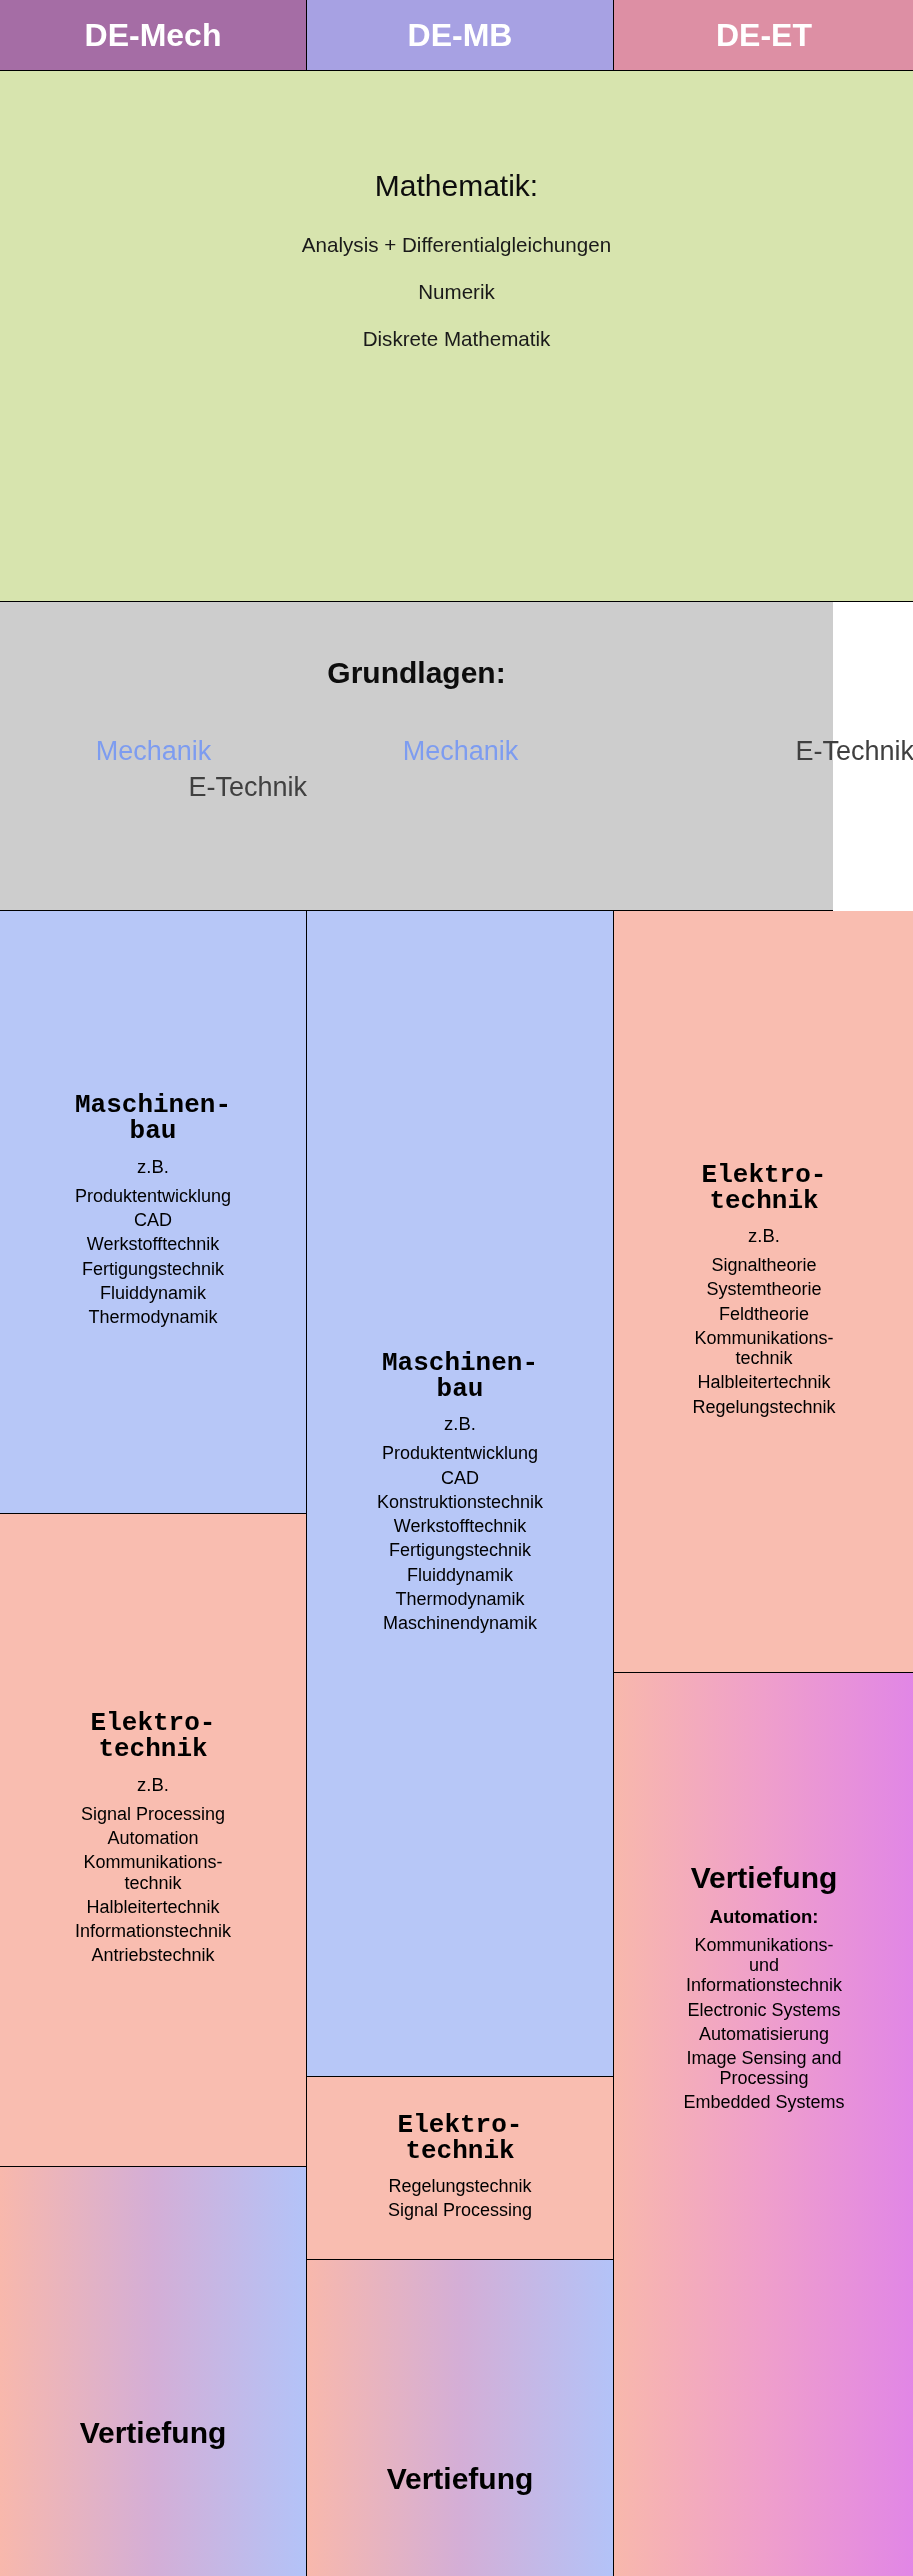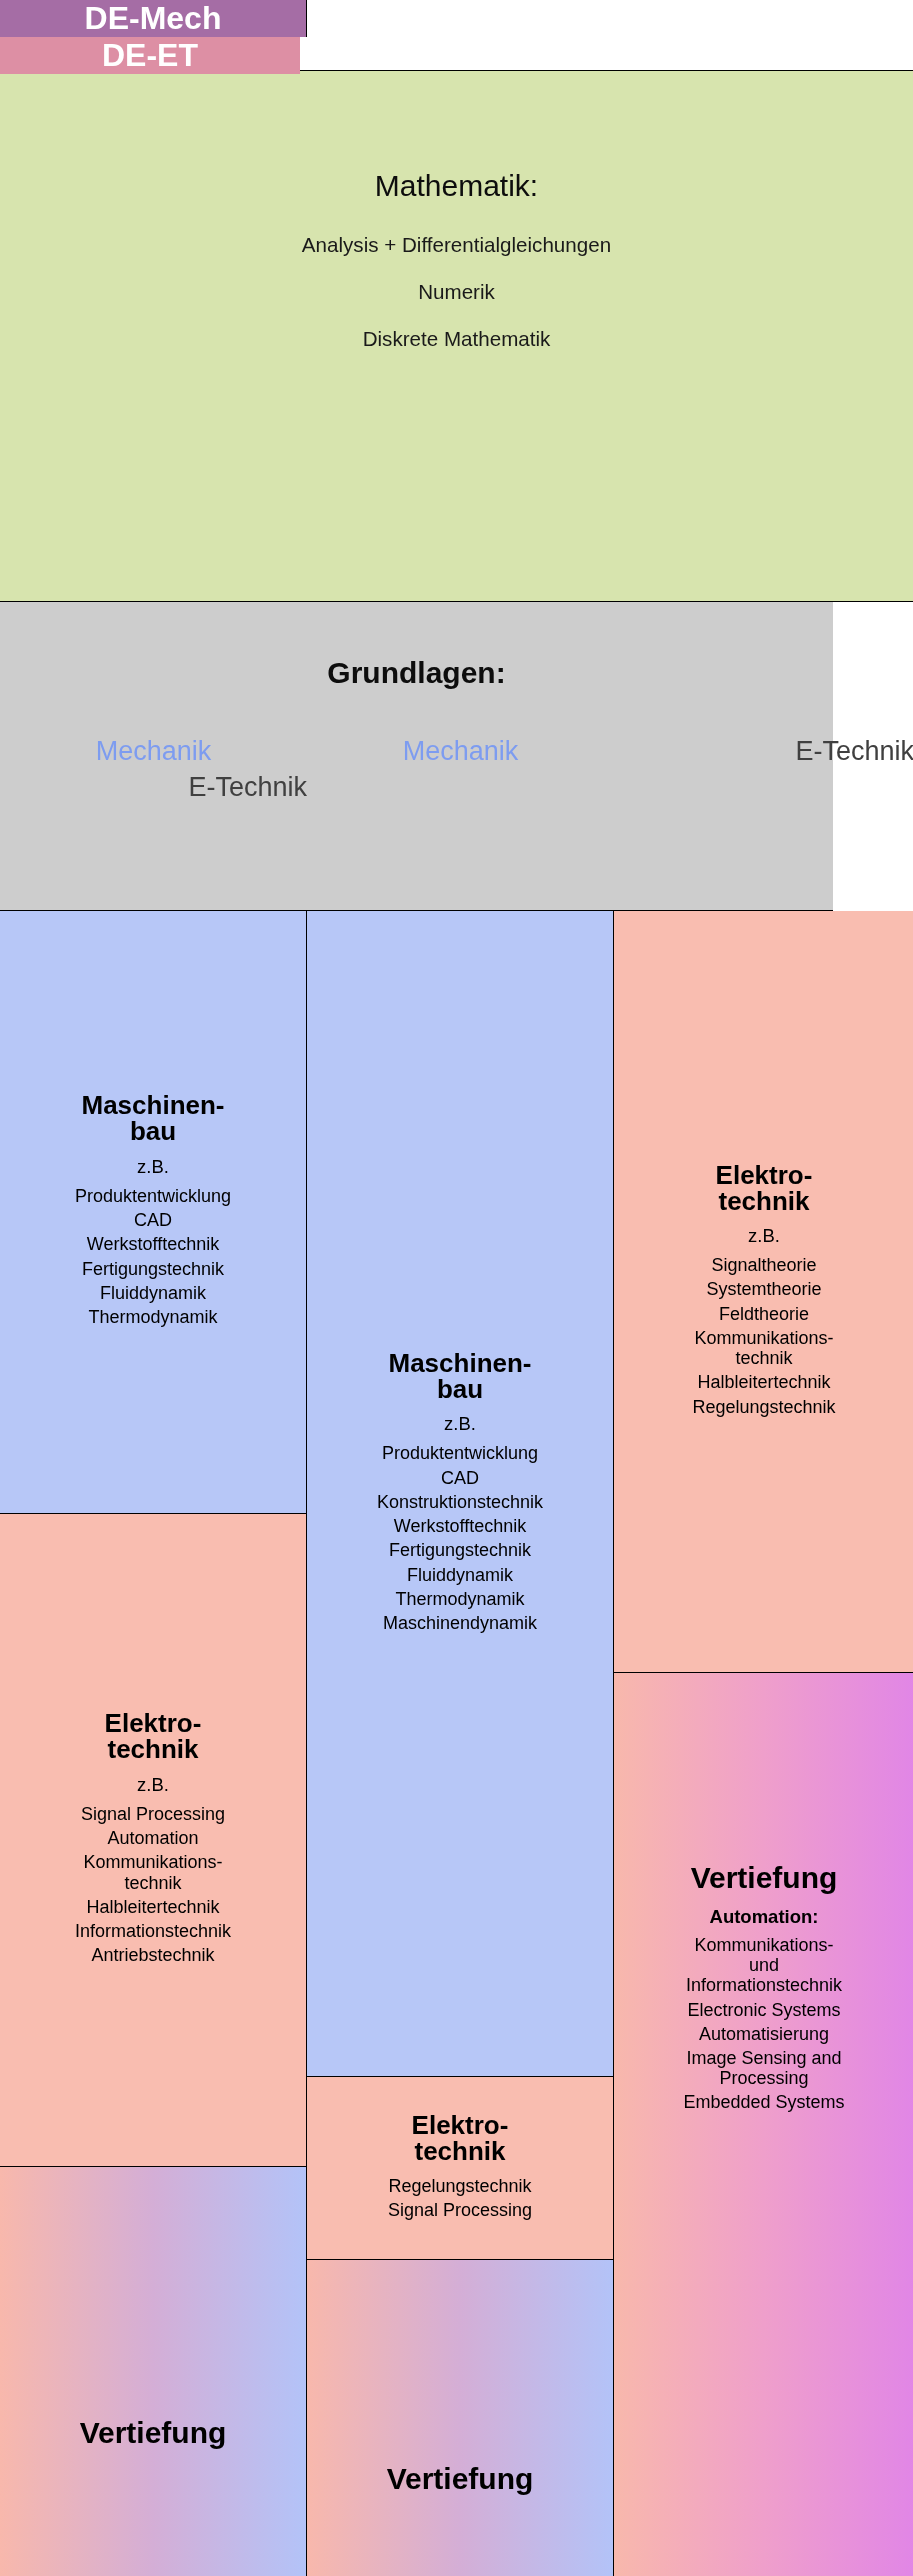--- a/index.html
+++ b/index.html
@@ -14,21 +14,20 @@
     background: #ffffff;
     overflow: hidden;
   }
 
   
   .header {
     display: flex;
     width: 913px;
     height: 71px;
     border-bottom: 1.5px solid #000;
-    flex-direction: column;
   }
   .hdr-cell {
     display: flex;
     align-items: center;
     justify-content: center;
     border-right: 1.5px solid #000;
     flex: 0 0 auto;
   }
   .hdr-cell:last-child { border-right: none; }
   .hdr-cell span {
@@ -140,21 +139,21 @@
   .bg-pink { background: #f9bdb0; }
   .grad-pb { background: linear-gradient(to right, #f8b8ac 0%, #d4aed6 50%, #b3c3f8 100%); }
   .grad-pm { background: linear-gradient(to right, #f8b8ac 0%, #ef9fcb 50%, #e186e6 100%); }
 
   .blk-title {
     font-size: 26px;
     font-weight: bold;
     line-height: 1.0;
     color: #000;
     margin-bottom: 11.3px;
-    font-family: Liberation Sans, sans-serif;
+    font-family: Liberation Mono, monospace;
   }
   .blk-zb {
     font-size: 18.5px;
     color: #000;
     margin-bottom: 8.2px;
   }
   .blk-sub {
     font-size: 18.5px;
     font-weight: bold;
     color: #000;
@@ -185,20 +184,23 @@
   .c2 { height: 1026px; justify-content: flex-start; padding-top: 188px; }
 </style>
 </head>
 <body>
 
 <div class="page">
 
   <div class="header">
     <div class="hdr-cell hdr-mech">
       <span>DE-Mech</span>
+    </div>
+    <div class="hdr-cell hdr-mb">
+      <span>DE-MB</span>
     </div>
     <div class="hdr-cell hdr-et">
       <span>DE-ET</span>
     </div>
   </div>
 
   <div class="math">
     <div class="math-title">Mathematik:</div>
     <div class="math-line">Analysis + Differentialgleichungen</div>
     <div class="math-line">Numerik</div>

